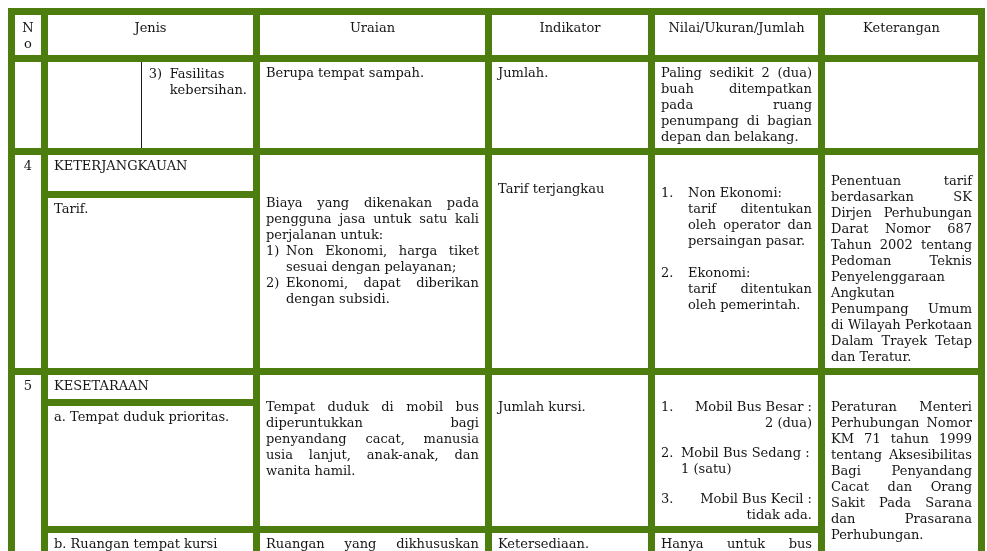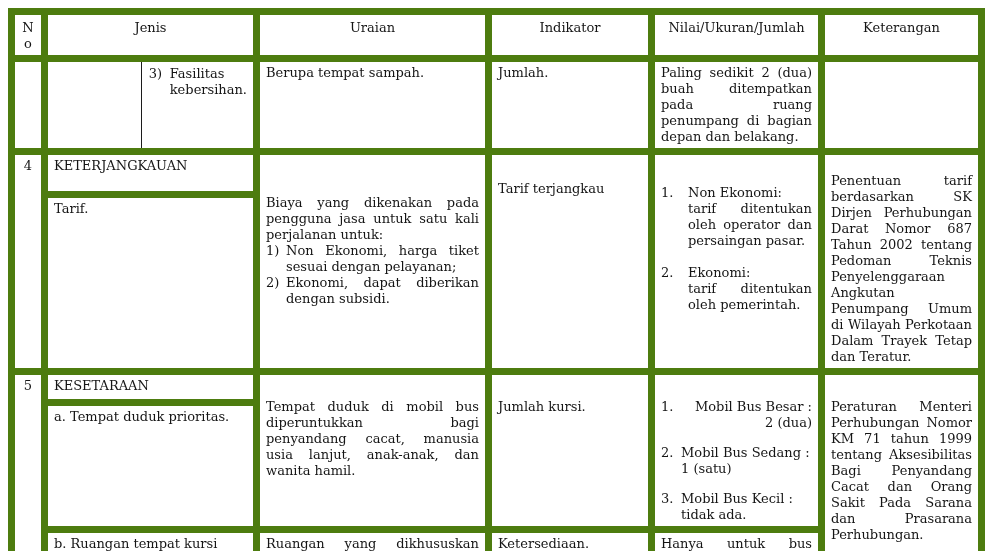--- a/index.html
+++ b/index.html
@@ -136,21 +136,21 @@
         <div class="li mw20 gap14">
           <span class="m">1.</span>
           <span class="b" style="text-align:right"><span>Mobil Bus Besar :</span><br><span>2 (dua)</span></span>
         </div>
         <div class="li mw20 gap14">
           <span class="m">2.</span>
           <span class="b" style="text-align:left"><span>Mobil Bus Sedang :</span><br><span>1 (satu)</span></span>
         </div>
         <div class="li mw20">
           <span class="m">3.</span>
-          <span class="b" style="text-align:left"><span>Mobil Bus Kecil :</span><br><span>tidak ada.</span></span>
+          <span class="b" style="text-align:right"><span>Mobil Bus Kecil :</span><br><span>tidak ada.</span></span>
         </div>
       </td>
       <td class="just pt24" rowspan="3">Peraturan Menteri Perhubungan Nomor KM 71 tahun 1999 tentang Aksesibilitas Bagi Penyandang Cacat dan Orang Sakit Pada Sarana dan Prasarana Perhubungan.</td>
     </tr>
     <tr class="h-r5b">
       <td>a. Tempat duduk prioritas.</td>
     </tr>
     <tr class="h-r5c">
       <td>b. Ruangan tempat kursi roda.</td>
       <td class="just">Ruangan yang dikhususkan bagi penumpang yang menggunakan kursi roda.</td>

